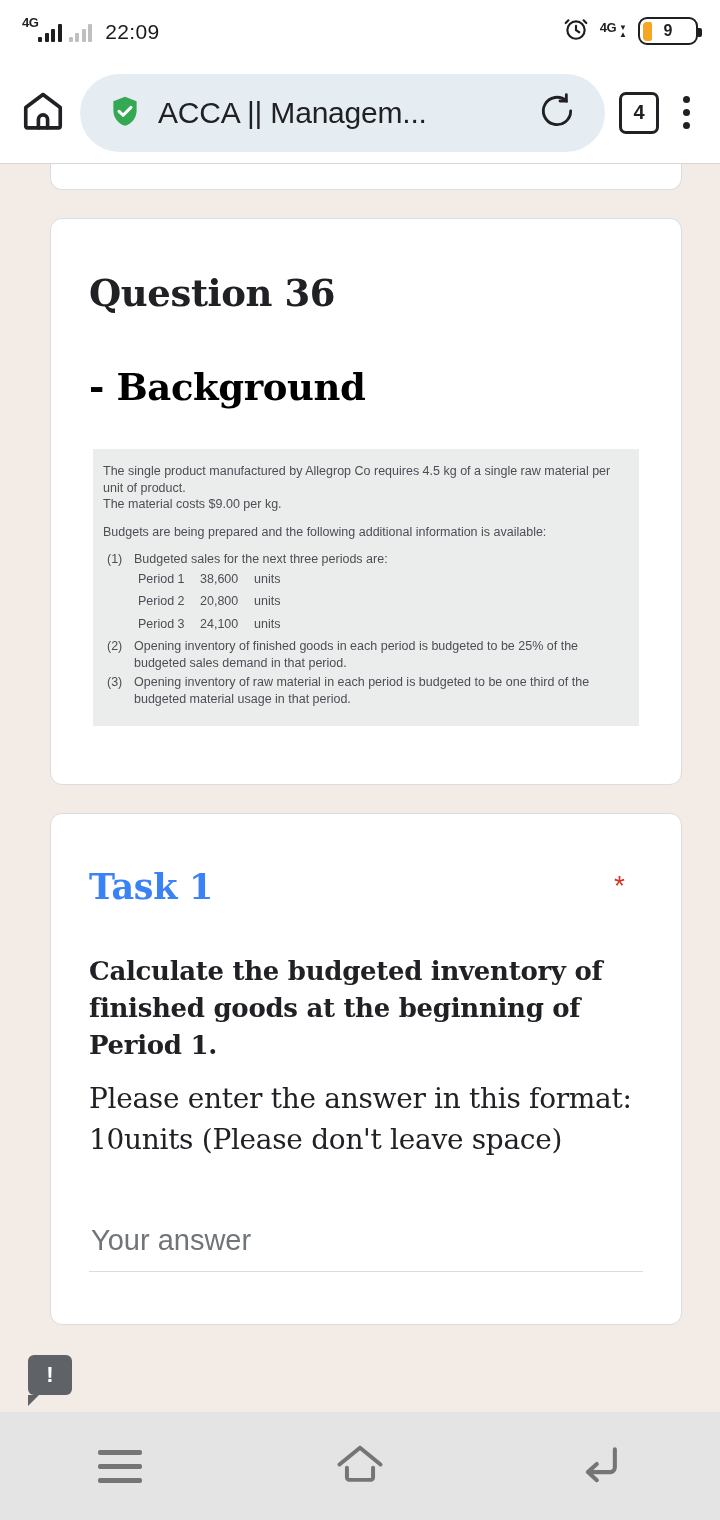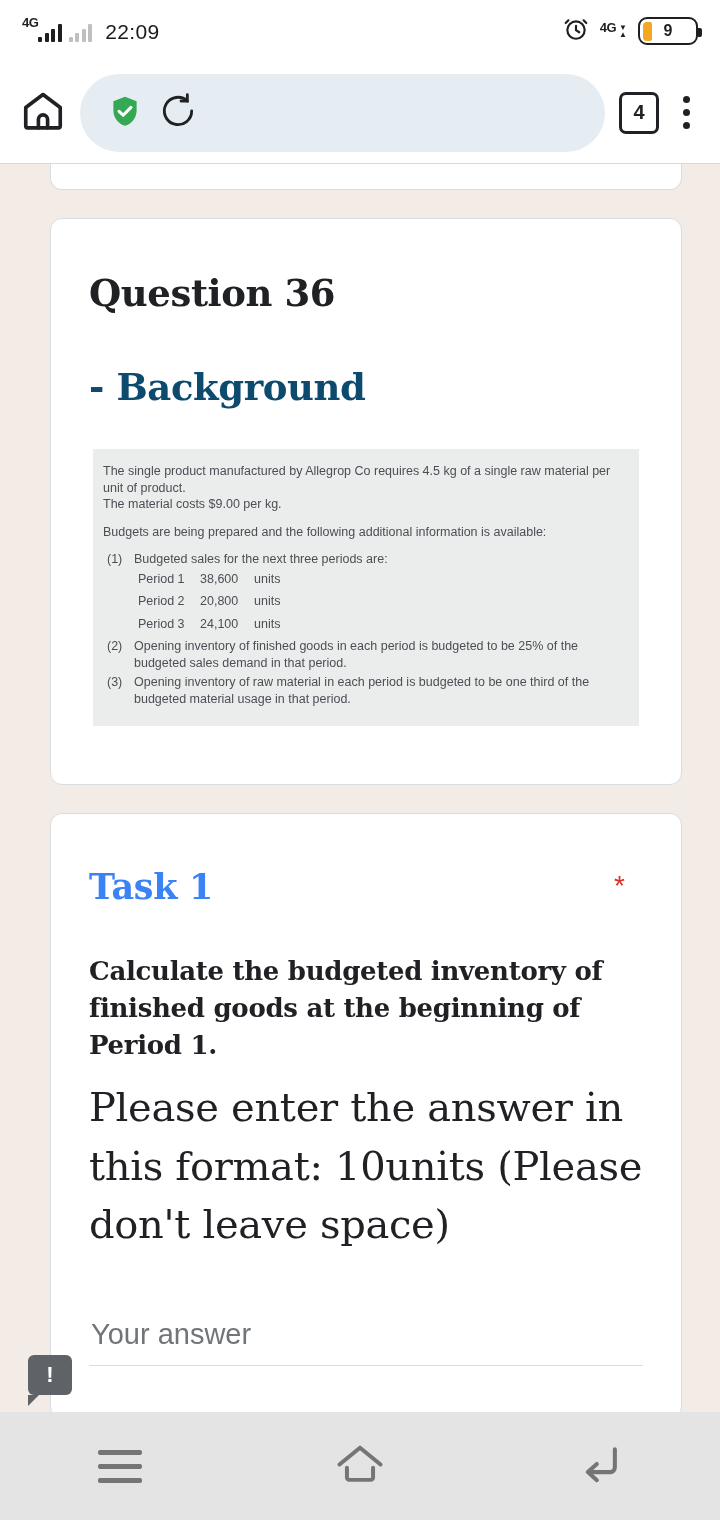--- a/index.html
+++ b/index.html
@@ -80,21 +80,21 @@
   .card.partial-top{ height:26px; border-radius:0 0 12px 12px; border-top:none;
                      margin-bottom:28px; }
 
   .h-question{
     font-family:"DejaVu Serif", serif; font-weight:bold;
     font-size:37px; color:#202124; letter-spacing:-.4px;
     padding-top:52px;
   }
   .h-background{
     font-family:"DejaVu Serif", serif; font-weight:bold;
-    font-size:37px; color:#0c4a6e; letter-spacing:-.4px;
+    font-size:37px; color:#000000; letter-spacing:-.4px;
     padding-top:50px; padding-bottom:40px;
   }
 
   .qimage{
     background:#ebedec; margin:0 4px 0 4px; padding:14px 10px 16px 10px;
     font-family:"Liberation Sans", sans-serif;
     color:#4a4f55; font-size:12.5px; line-height:1.32;
   }
   .qimage p{ margin-bottom:11px; }
   .qimage p.tight{ margin-bottom:0; }
@@ -117,21 +117,21 @@
     font-size:35px; color:#3b82f6; letter-spacing:-.3px;
   }
   .req-star{ color:#d93025; font-size:28px; line-height:1.4; padding-right:18px;}
   .task-prompt{
     font-family:"DejaVu Serif", serif; font-weight:bold;
     font-size:26px; line-height:1.42; color:#202124;
     padding-top:46px; letter-spacing:-.3px;
   }
   .task-note{
     font-family:"DejaVu Serif", serif; font-weight:normal;
-    font-size:40px; line-height:1.47; color:#202124;
+    font-size:28px; line-height:1.47; color:#202124;
     padding-top:14px; letter-spacing:-.3px;
   }
   .answer-wrap{ padding-top:64px; padding-bottom:52px; }
   .answer-input{
     width:100%; border:none; border-bottom:1px solid #dadce0;
     font-family:"Liberation Sans", sans-serif; font-size:29px;
     color:#202124; padding:0 0 14px 2px; background:transparent; outline:none;
   }
   .answer-input::placeholder{ color:#70757a; }
 
@@ -211,20 +211,21 @@
       </svg>
     </span>
 
     <div class="omnibox">
       <span>
         <svg width="34" height="34" viewBox="0 0 24 24">
           <path d="M12 2 3.8 5.2v6.4c0 5 3.5 9.6 8.2 10.8 4.7-1.2 8.2-5.8 8.2-10.8V5.2z" fill="#34a853"></path>
           <path d="M7.8 12.2 10.7 15l5.5-5.5" fill="none" stroke="#fff" stroke-width="2.2" stroke-linecap="round" stroke-linejoin="round"></path>
         </svg>
       </span>
+      <span class="title">ACCA || Managem...</span>
       <span>
         <svg width="40" height="40" viewBox="0 0 24 24" fill="none" stroke="#202124" stroke-width="1.7" stroke-linecap="round">
           <path d="M20.2 12a8.2 8.2 0 1 1-2.6-6"></path>
           <path d="M17.6 2.2V6h-3.8"></path>
         </svg>
       </span>
     </div>
 
     <div class="tabcount">
       <span>4</span>

